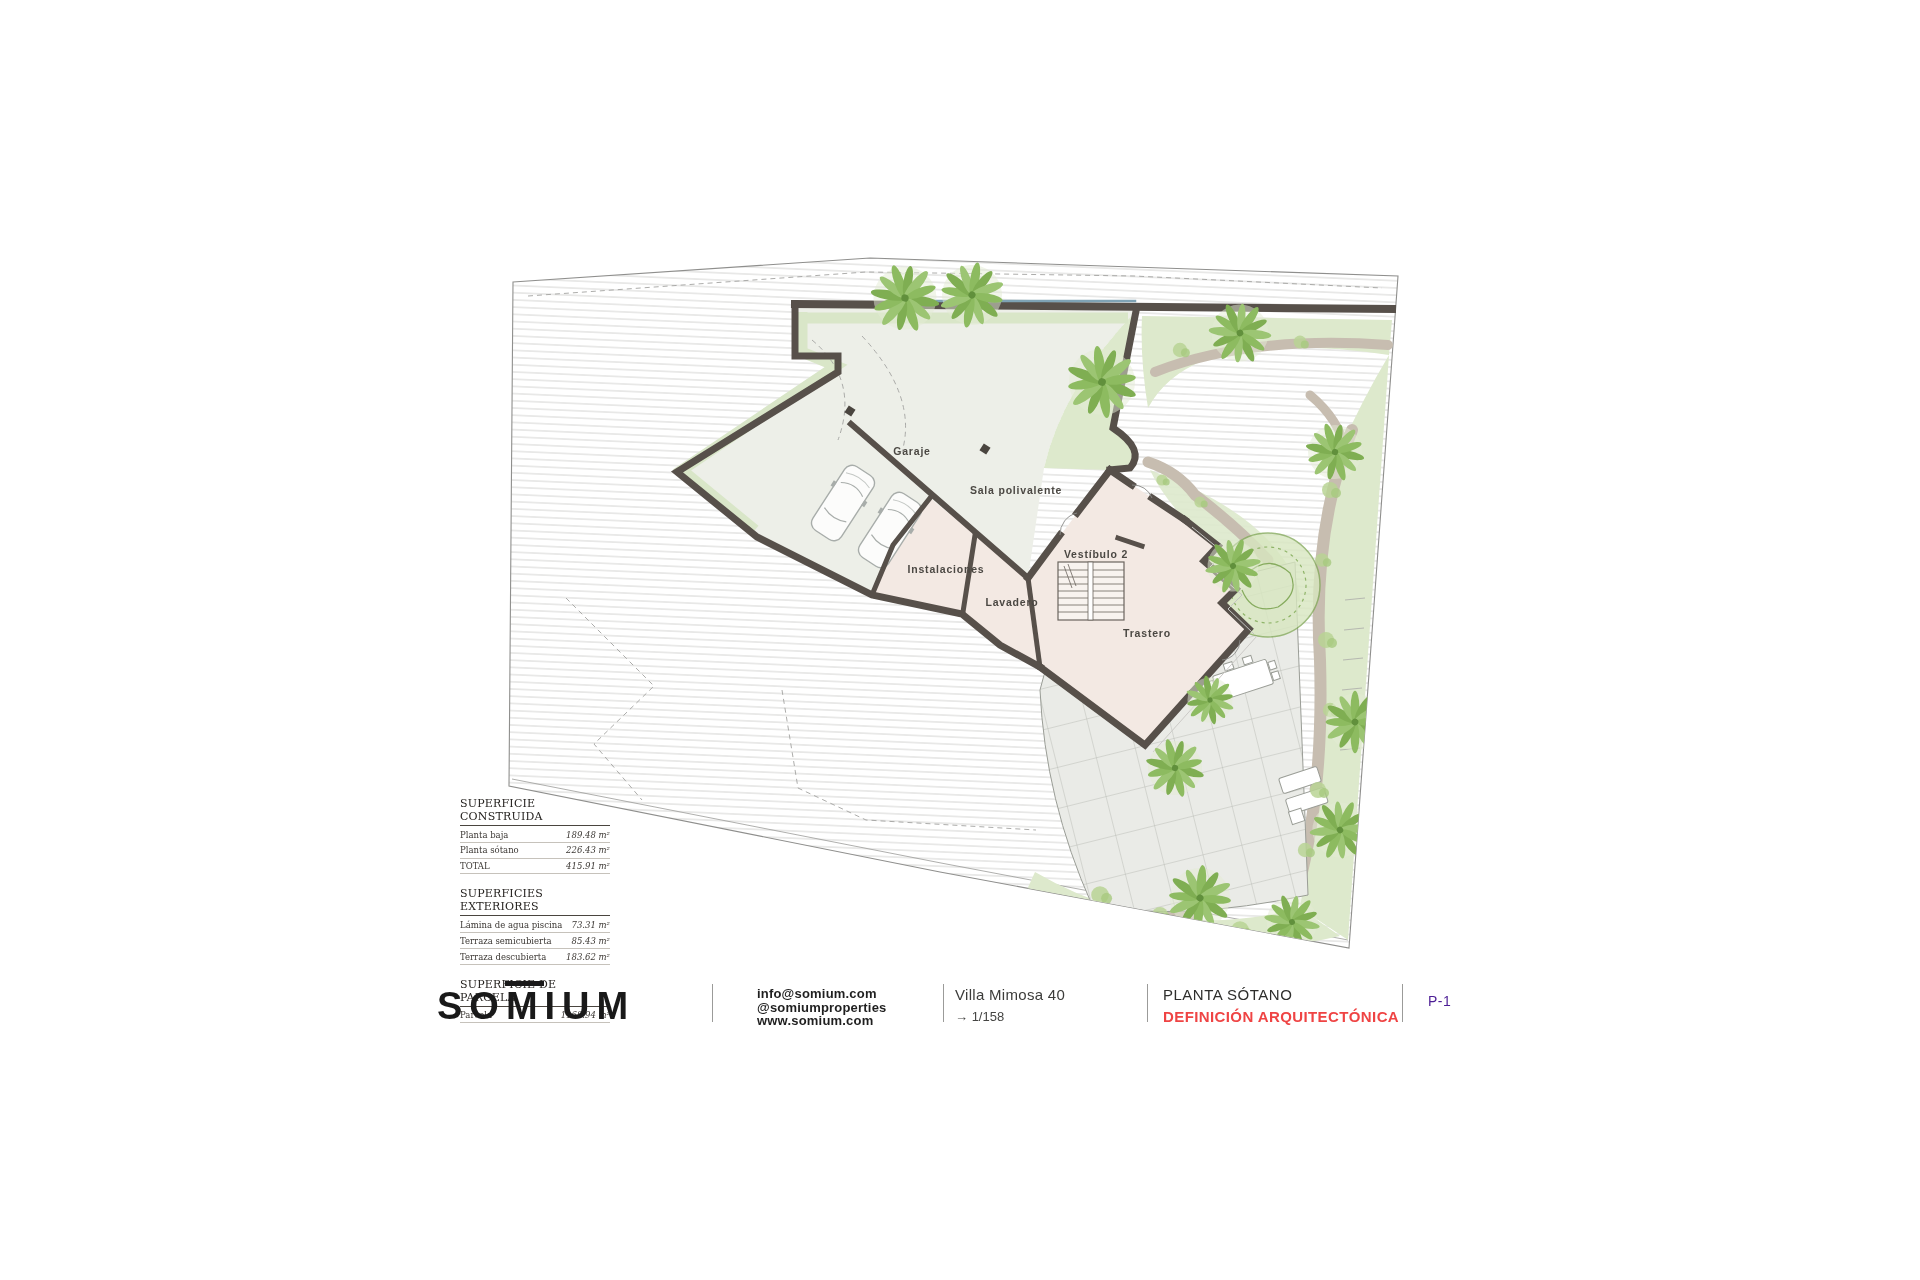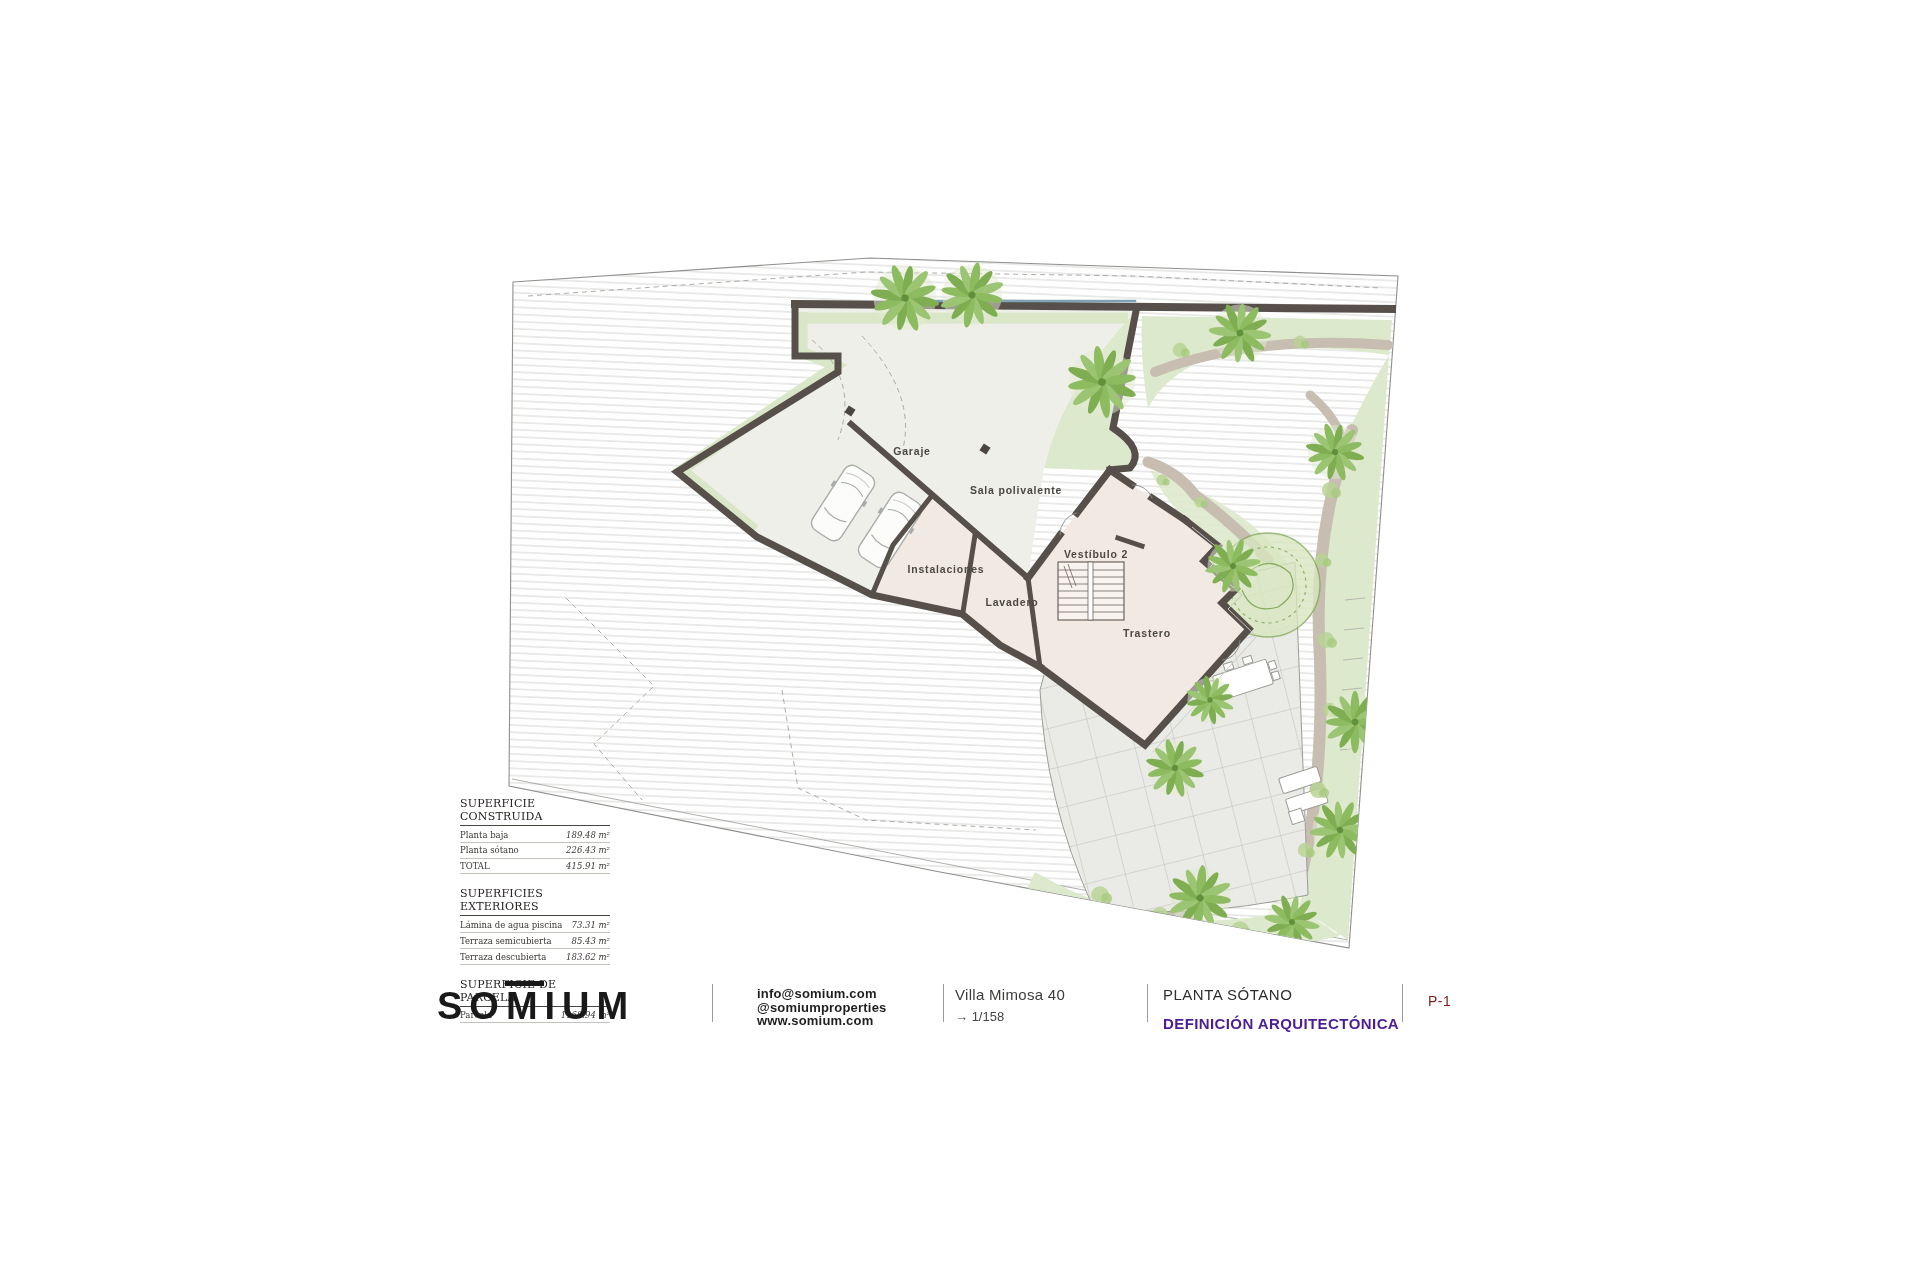--- a/index.html
+++ b/index.html
@@ -23,22 +23,22 @@
   .logo .mbar{position:relative;display:inline-block;}
   .logo .mbar::before{content:"";position:absolute;left:-1px;top:-4px;width:100%;height:5px;background:#191919;}
   .vdiv{position:absolute;top:984px;width:1px;height:38px;background:#9b9b99;}
   .contact{position:absolute;left:757px;top:987px;font-size:13px;font-weight:bold;
            color:#1f1f1f;line-height:13.5px;letter-spacing:.2px;}
   .projblock{position:absolute;left:955px;top:986px;width:180px;text-align:left;color:#3c3c3a;}
   .projname{font-size:15px;letter-spacing:.3px;}
   .projscale{font-size:13px;margin-top:6px;color:#454543;}
   .planblock{position:absolute;left:1163px;top:986px;color:#2e2e2c;}
   .plantitle{font-size:15px;letter-spacing:.5px;}
-  .plansub{font-size:15px;font-weight:bold;letter-spacing:.4px;margin-top:12px;color:#4c1d95;}
-  .sheetnum{position:absolute;left:1428px;top:993px;font-size:14px;color:#7f1d1d;letter-spacing:.5px;}
+  .plansub{font-size:15px;font-weight:bold;letter-spacing:.4px;margin-top:5px;color:#ef4444;}
+  .sheetnum{position:absolute;left:1428px;top:993px;font-size:14px;color:#4c1d95;letter-spacing:.5px;}
 </style>
 </head>
 <body>
 
 <div class="sheet">
 
   <svg width="1920" height="1280" viewBox="0 0 1920 1280" style="position:absolute;left:0;top:0;">
     <defs>
       <pattern id="hatch" width="10" height="7.2" patternUnits="userSpaceOnUse" patternTransform="rotate(2.5)">
         <path d="M0 3.6 H10" stroke="#c6c6c3" stroke-width="0.75"></path>

